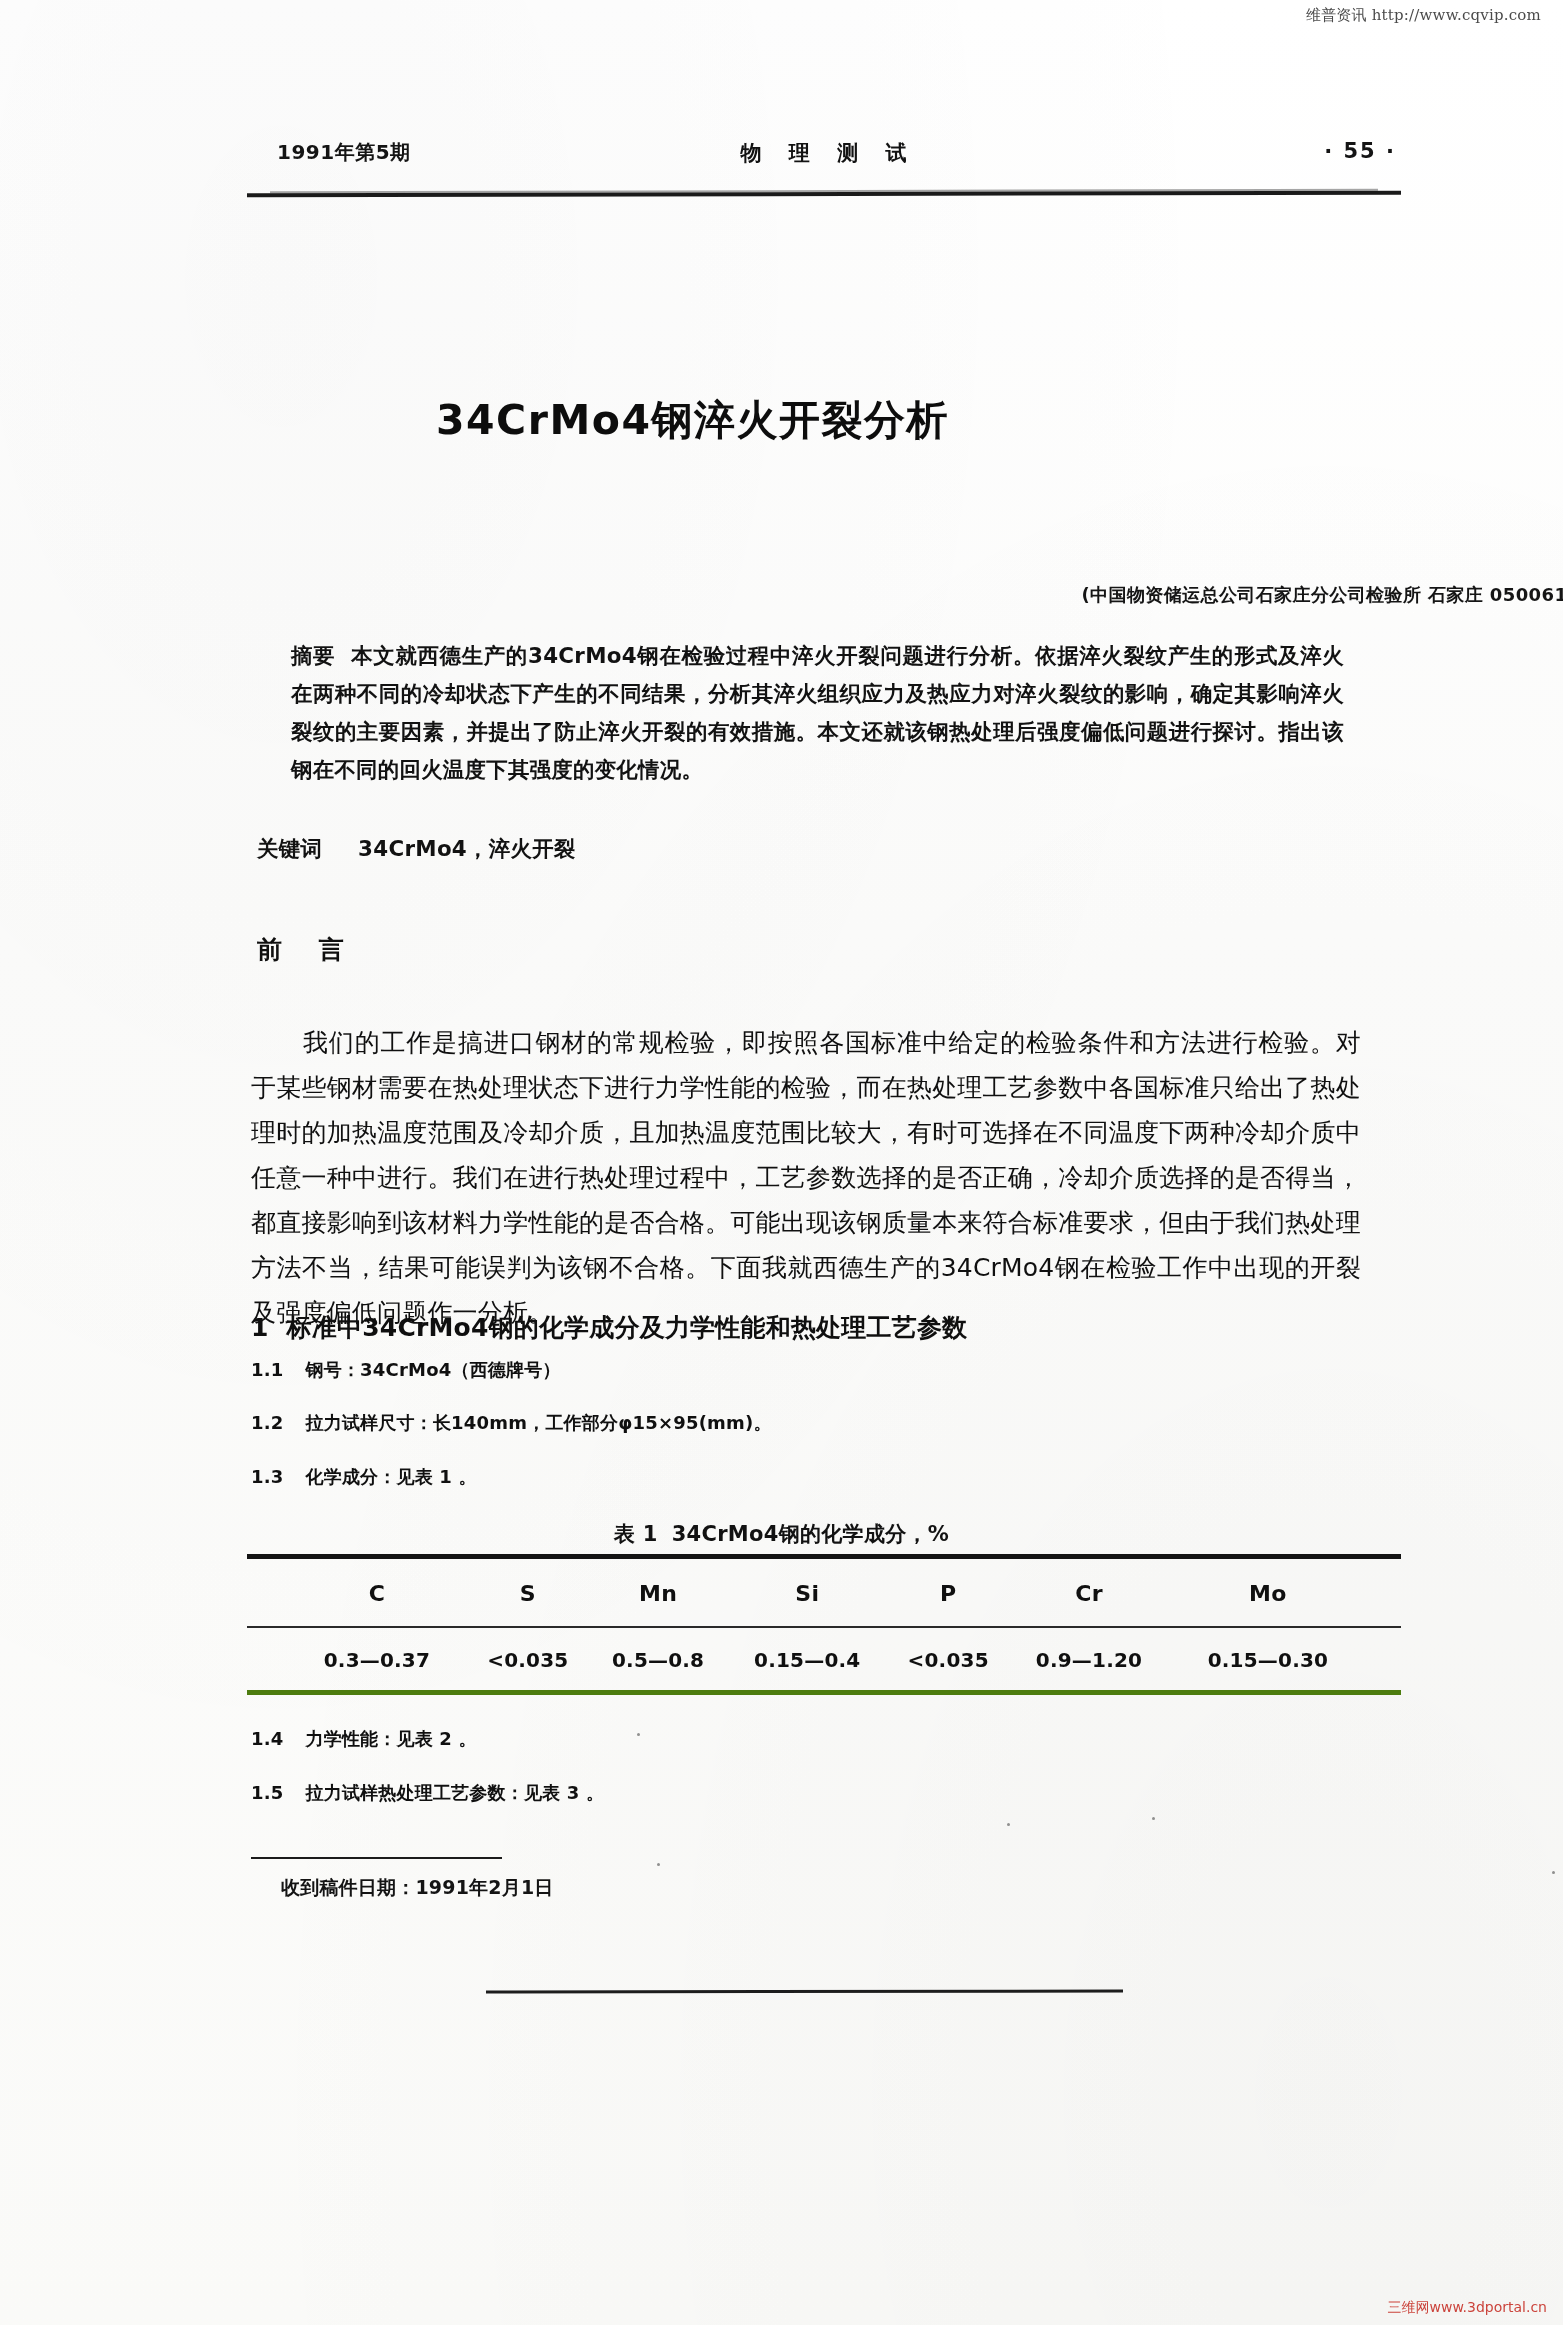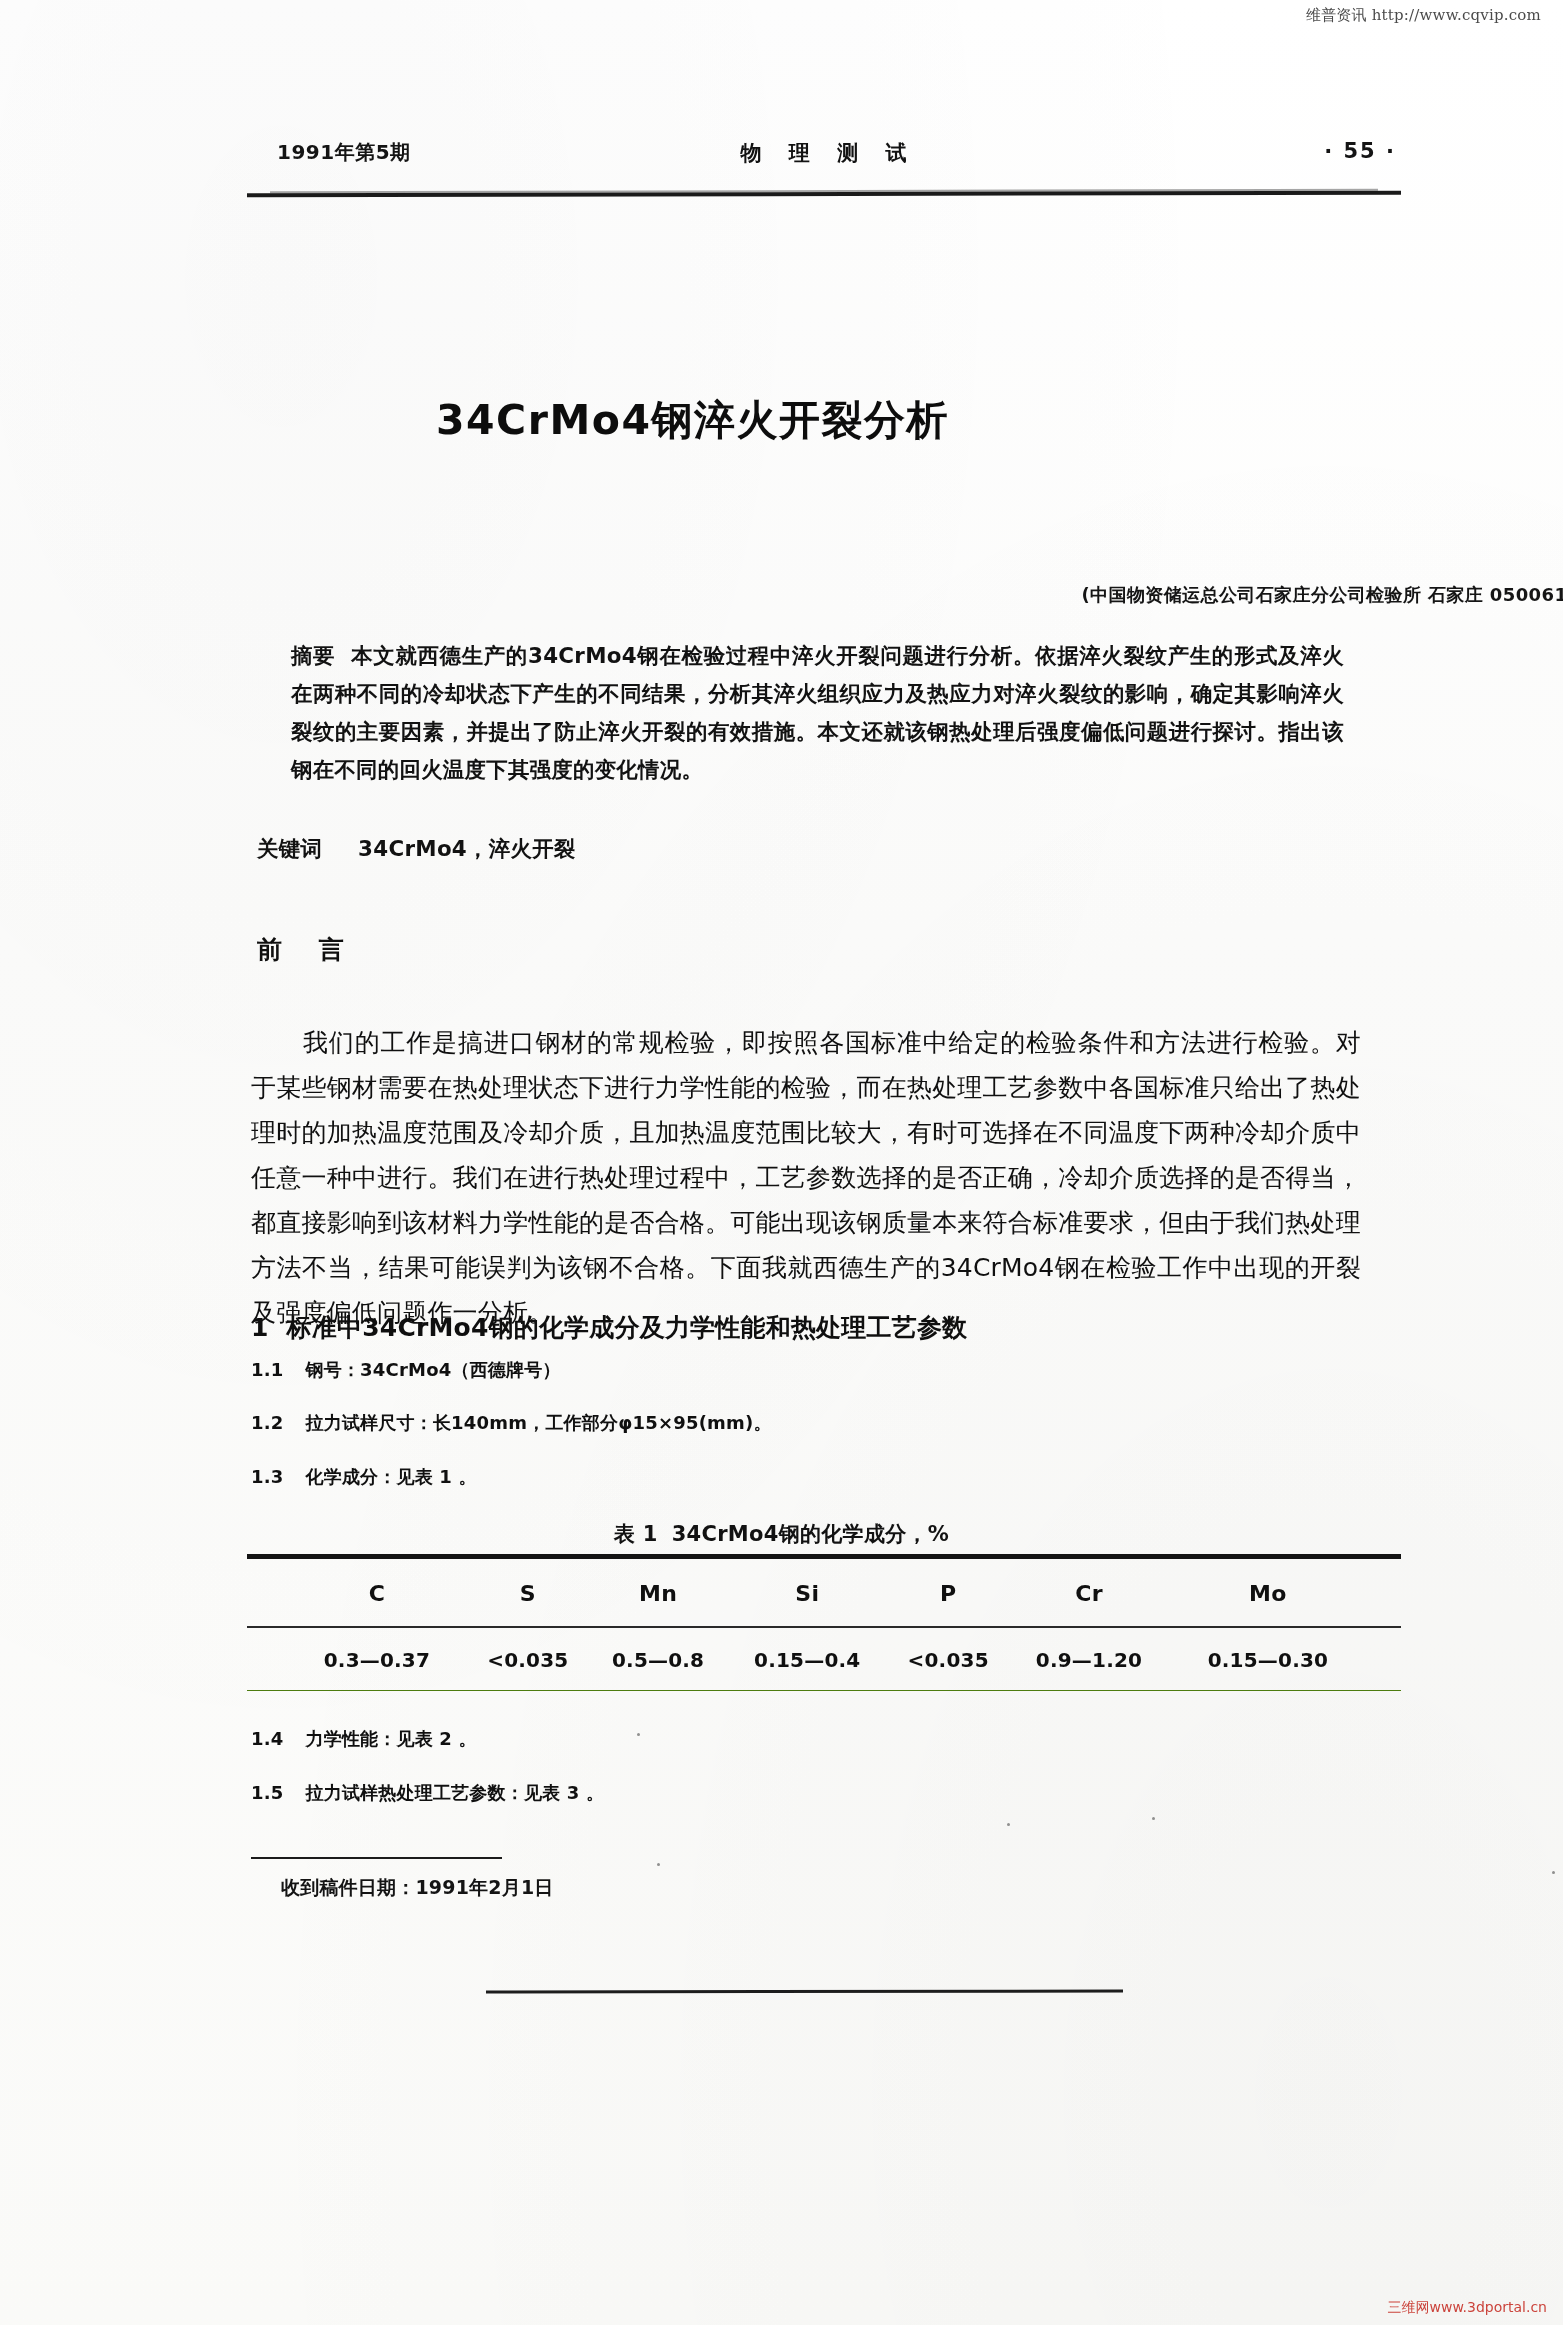--- a/index.html
+++ b/index.html
@@ -270,21 +270,21 @@
     text-align: center;
     border-top: 5px solid #141414;
     border-bottom: 2px solid #2a2a2a;
     letter-spacing: 0.4px;
   }
   table.chem tbody td {
     font-size: 20px;
     font-weight: 700;
     padding: 20px 0 18px 0;
     text-align: center;
-    border-bottom: 1px solid #4d7c0f;
+    border-bottom: 5px solid #4d7c0f;
     letter-spacing: 0.2px;
   }
   table.chem th:first-child, table.chem td:first-child { padding-left: 40px; }
   table.chem th:last-child,  table.chem td:last-child  { padding-right: 34px; }
 
   
   .footnote-rule {
     position: absolute;
     top: 1857px;
     left: 251px;

